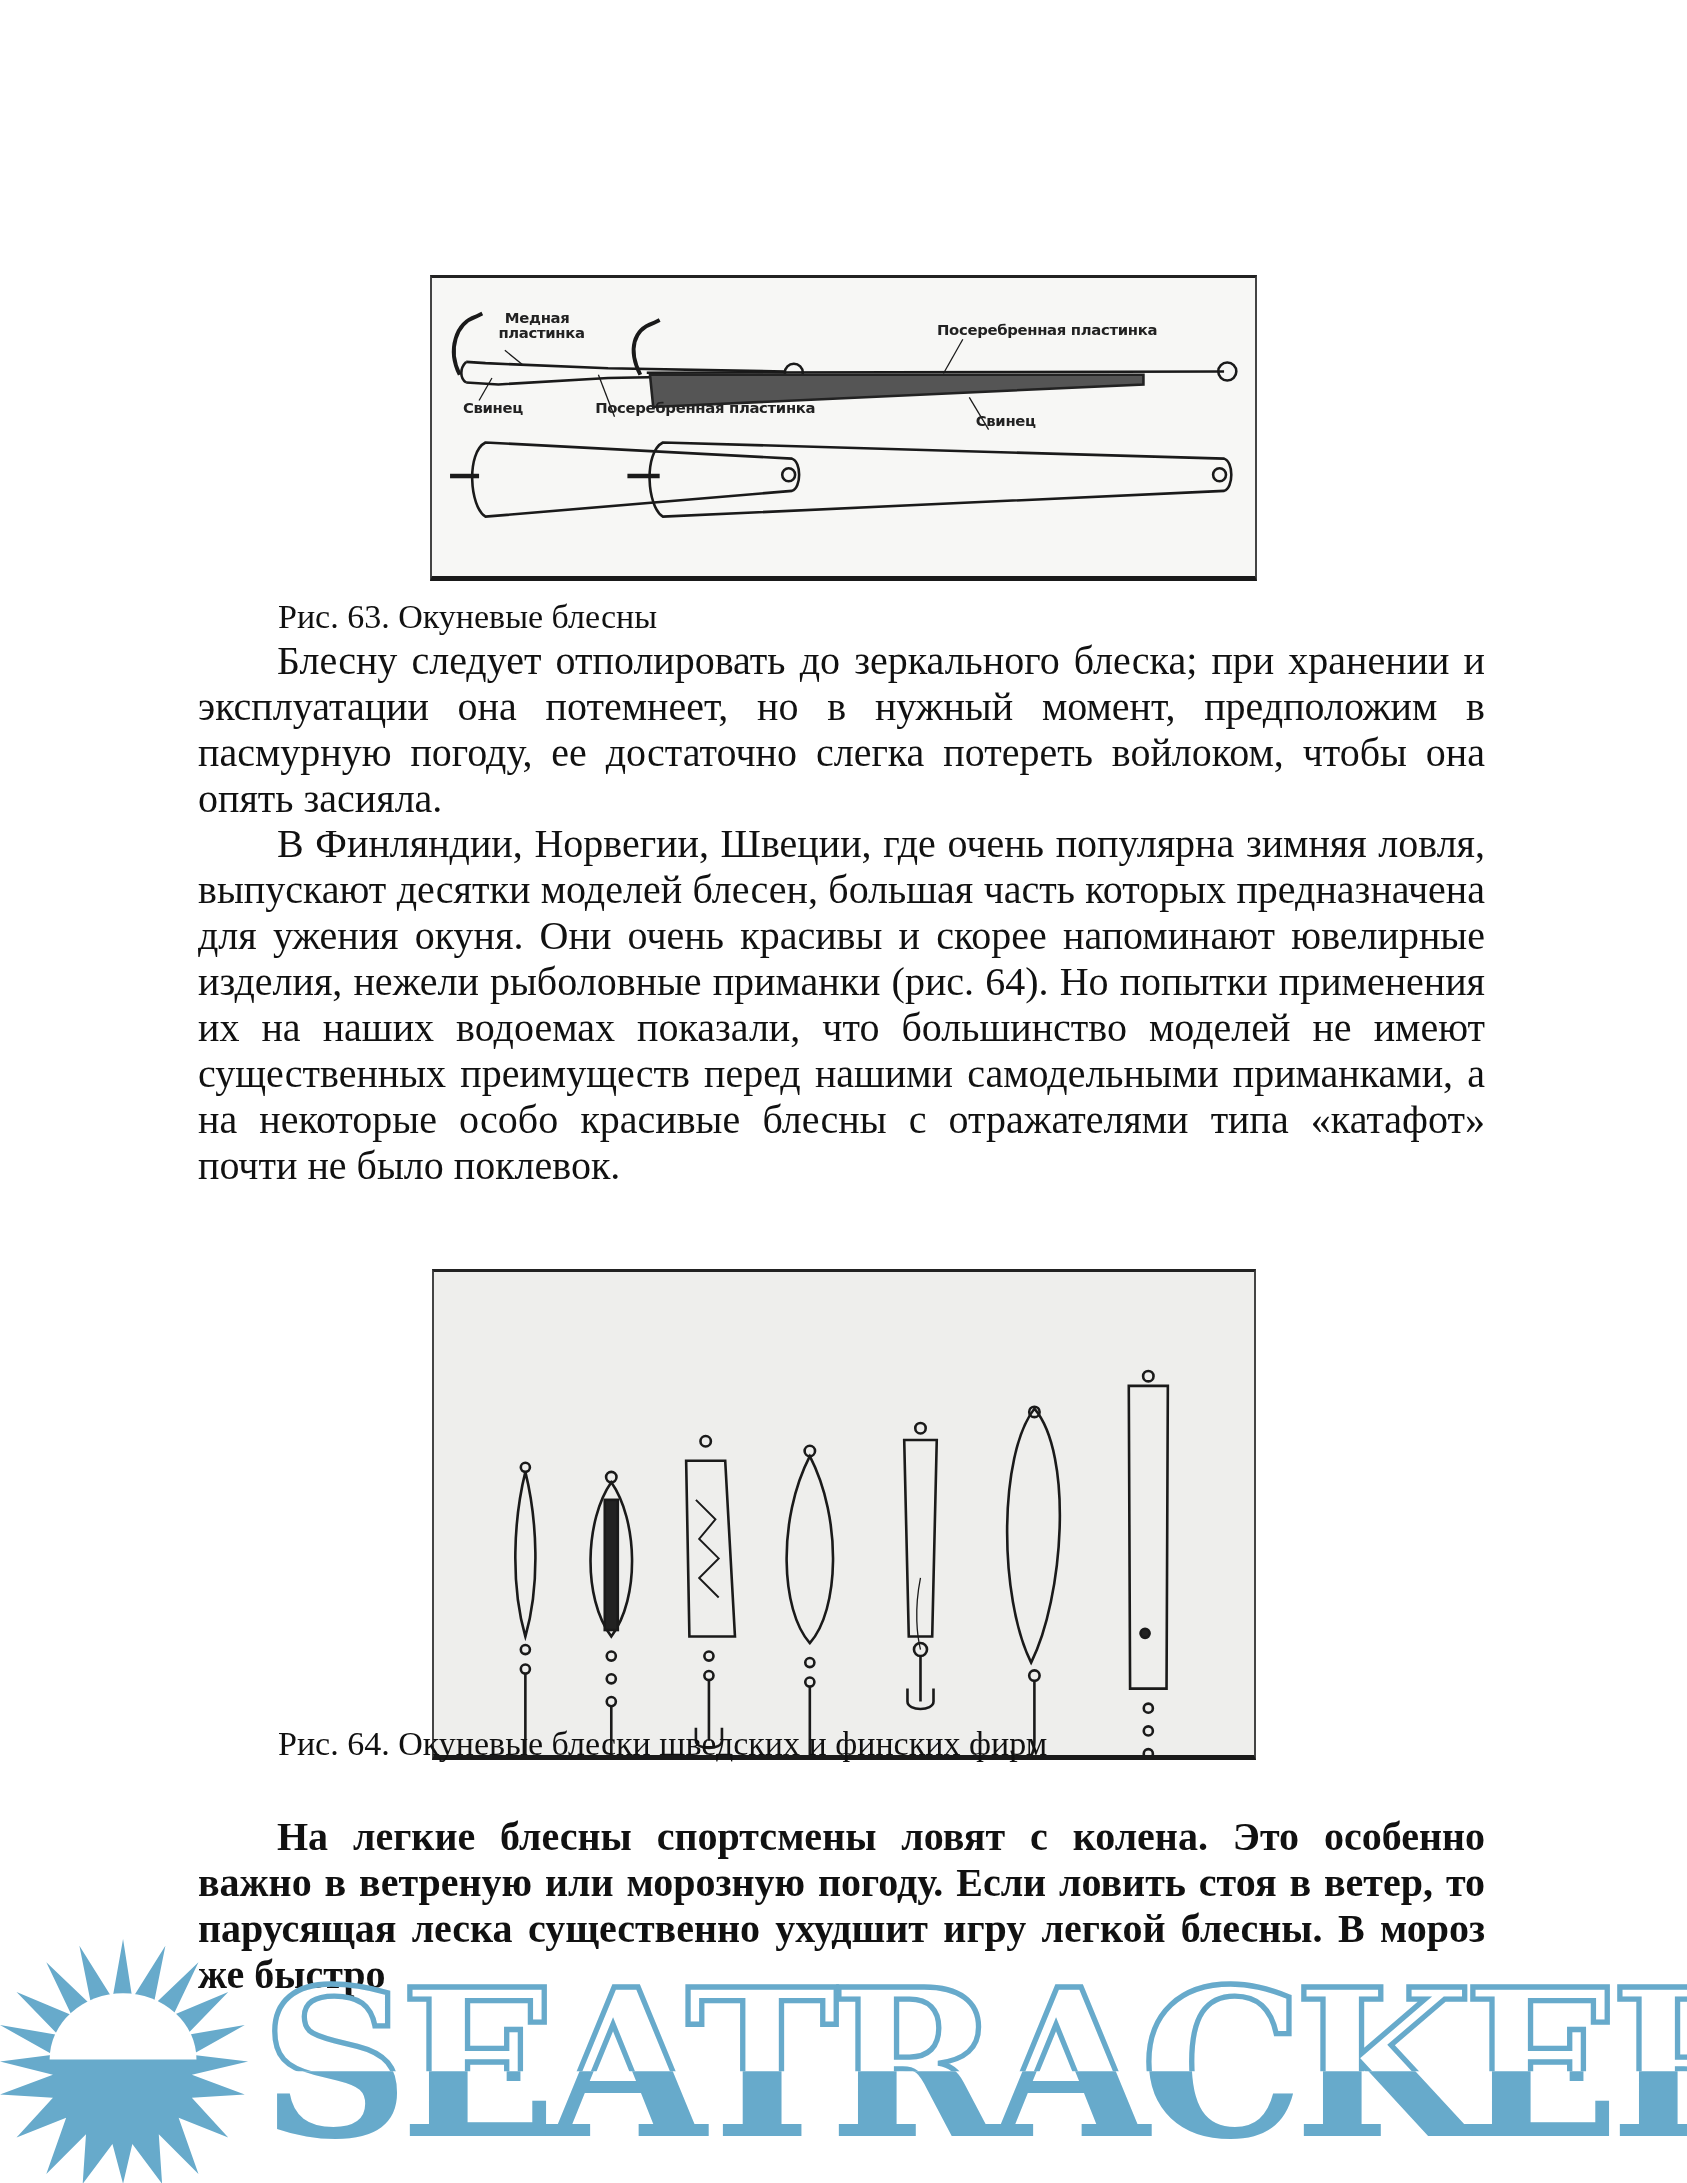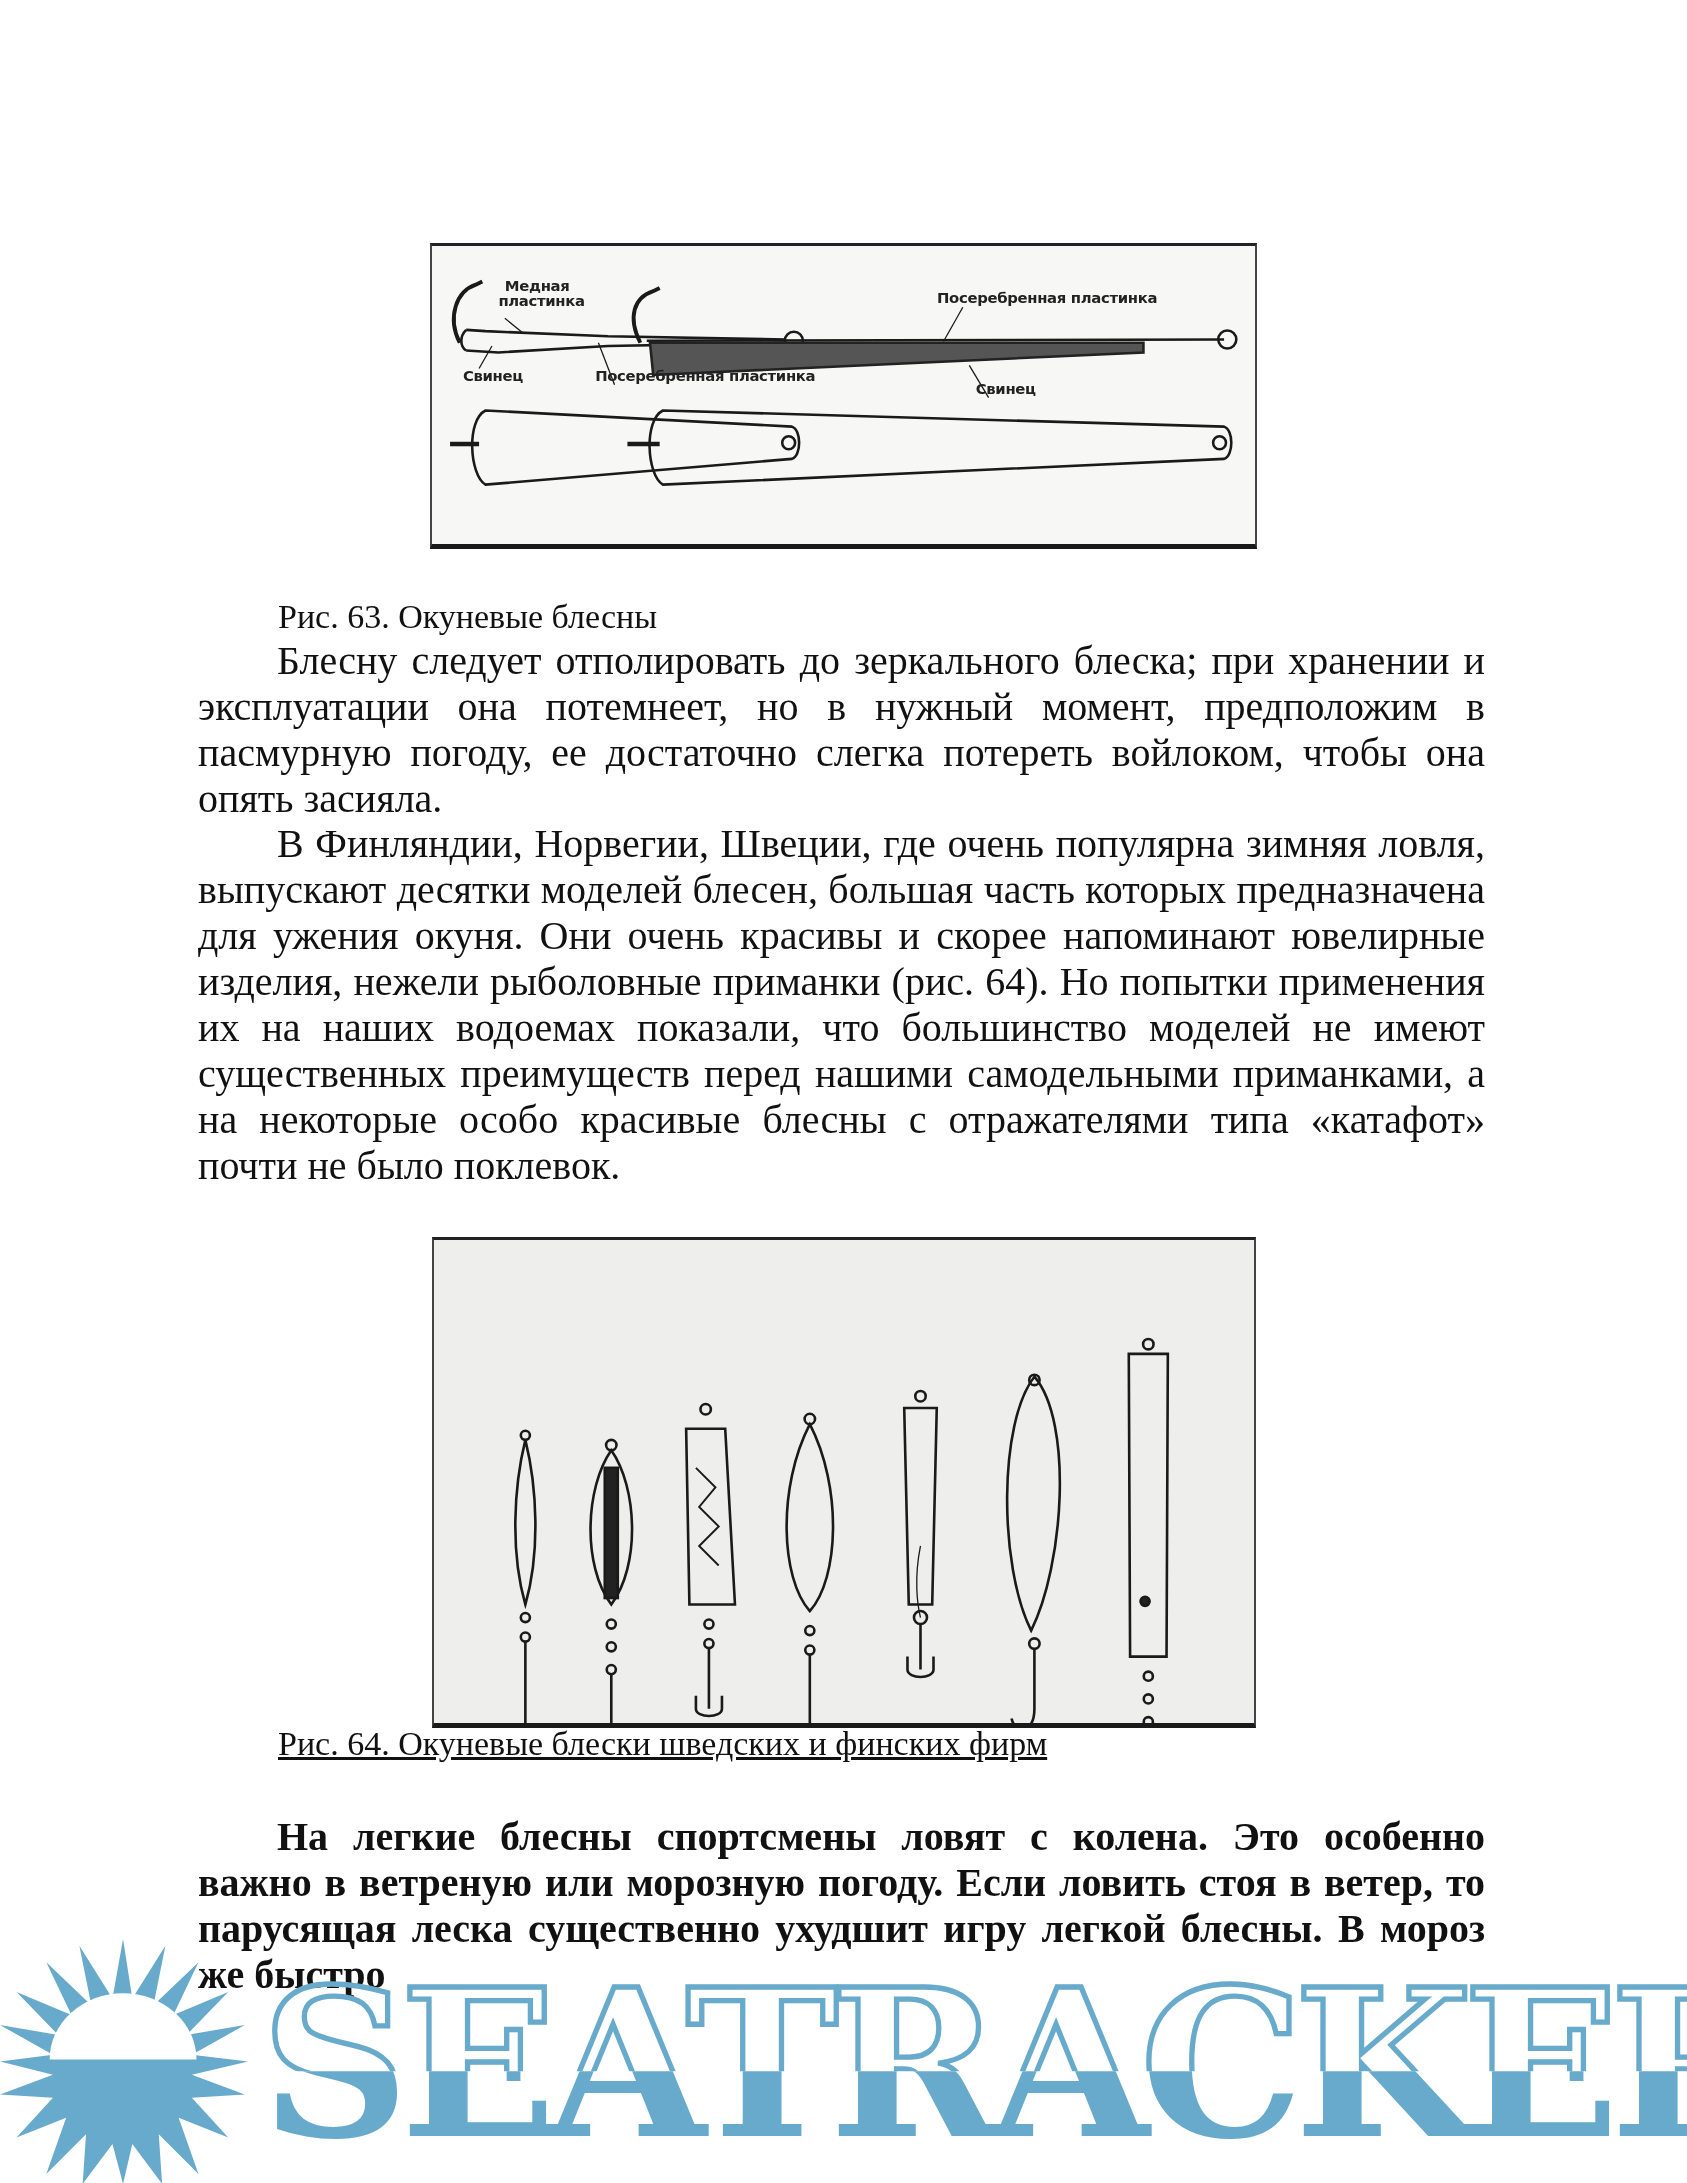--- a/index.html
+++ b/index.html
@@ -1,26 +1,26 @@
 <!DOCTYPE html>
 <html style="font-size:10.6px"><head>
 <meta charset="utf-8">
 <style>
   html, body { margin:0; padding:0; background:#ffffff; }
   body { width:1687px; height:2183px; position:relative; overflow:hidden;
          font-family:"Liberation Serif","DejaVu Serif",serif; color:#111; }
   .figure { position:absolute; background:#f4f4f2; border-top:3.3px solid #222; border-bottom:5.3px solid #1a1a1a;
-            border-left:2px solid #444; border-right:2px solid #444; box-sizing:border-box; }
+            border-left:2px solid #444; border-right:2px solid #444; box-sizing:border-box;margin-top:32px; }
   #fig63 { left:430px; top:243px; width:827px; height:306px; background:#f7f7f5; }
   #fig64 { left:432px; top:1237px; width:824px; height:491px; background:#eeeeec; }
   .figure svg { position:absolute; left:0; top:0; width:100%; height:100%; }
   .lbl { font-family:"DejaVu Sans","Liberation Sans",sans-serif; font-weight:bold; font-size:23px; fill:#222; letter-spacing:-0.5px; }
   .caption { position:absolute; left:278px; font-size:34px; white-space:nowrap; }
   #cap63 { top:550px;margin-top:48px; }
-  #cap64 { top:1725px;text-decoration:underline; }
+  #cap64 { top:1725px; }
   .para { position:absolute; left:198px; width:1287px; font-size:40px; line-height:46px;
           text-align:justify; text-indent:79px; margin:0; }
   #p1 { top:638px; }
   #p2 { top:821px; }
   #p3 { top:1814px;font-weight:bold; }
   .wm { position:absolute; left:0; top:1919px; width:1687px; height:265px; }
   .wm-text { font-family:"DejaVu Serif","Liberation Serif",serif; font-weight:bold; font-size:310px; letter-spacing:-14px; }
 </style>
 </head>
 <body>

